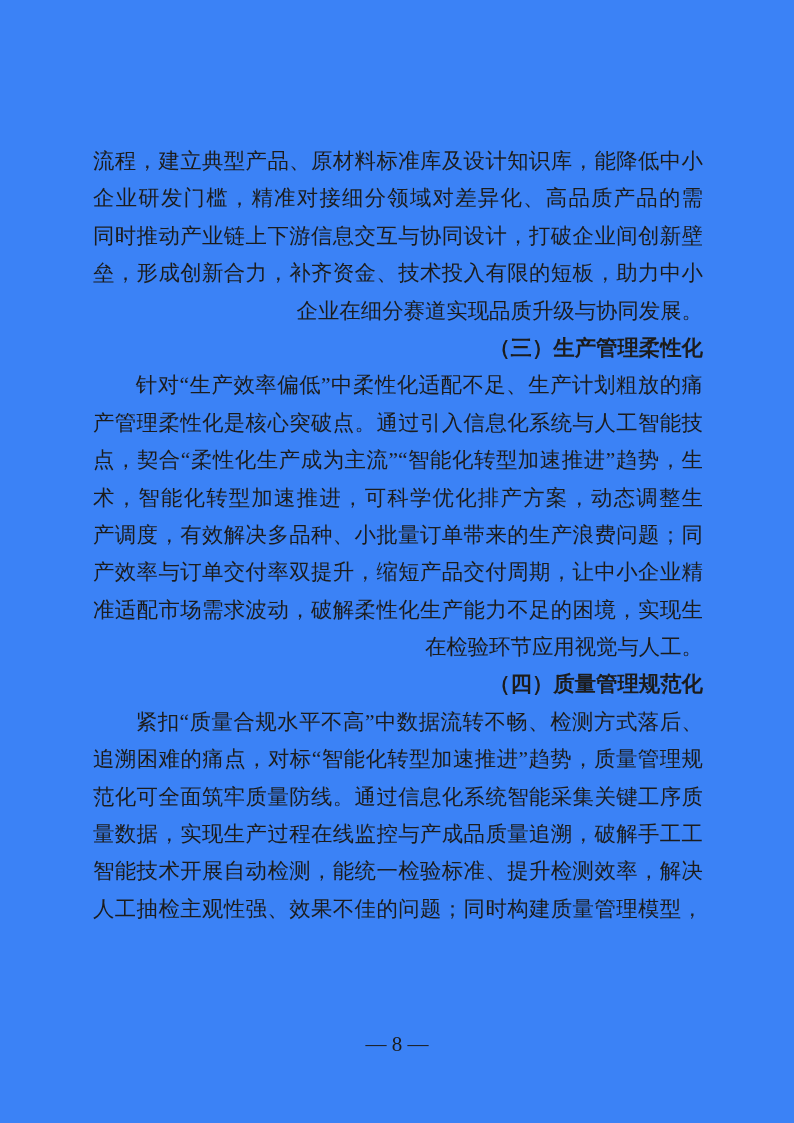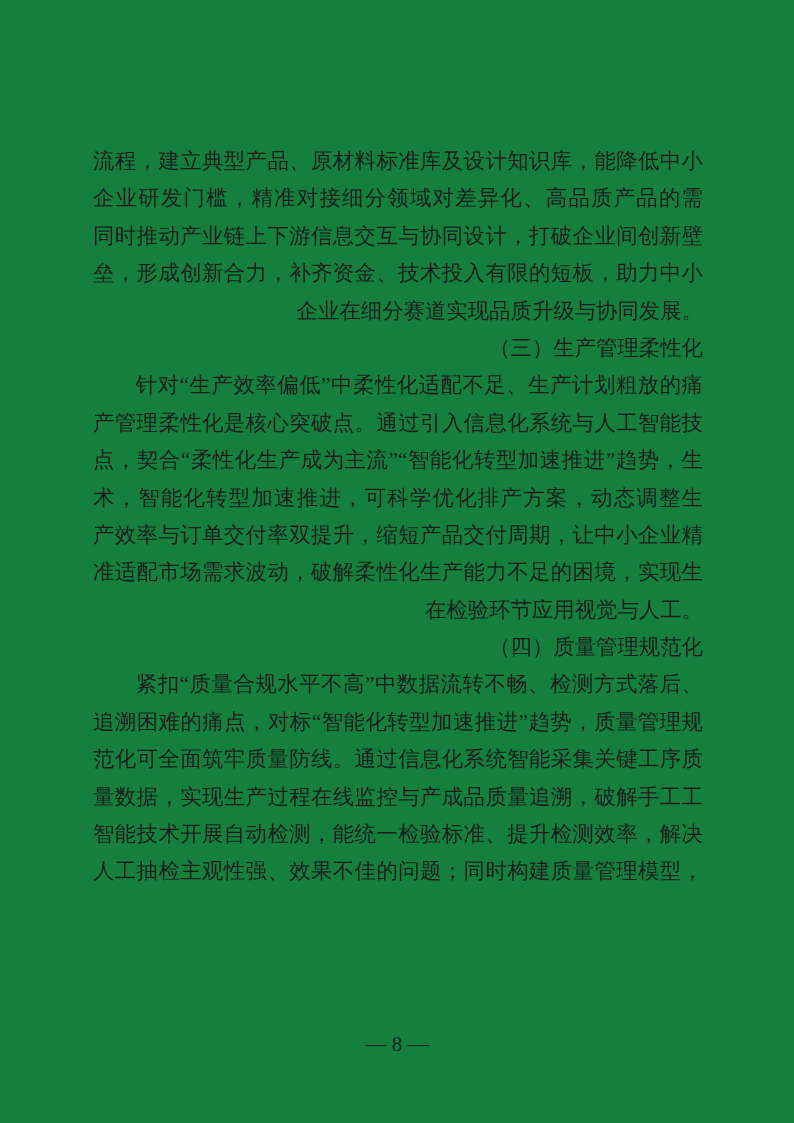--- a/index.html
+++ b/index.html
@@ -4,21 +4,21 @@
 <style>
   html, body {
     margin: 0;
     padding: 0;
     background: #ffffff;
   }
   .page {
     position: relative;
     width: 794px;
     height: 1123px;
-    background: #15803d;
+    background: #3b82f6;
     overflow: hidden;
     font-family: "Liberation Serif", "DejaVu Serif", serif;
     color: #1c1c1c;
   }
   .content {
     position: absolute;
     left: 93px;
     top: 143px;
     width: 610px;
     font-size: 21.4px;
@@ -32,21 +32,21 @@
   }
   .line.j {
     text-align: justify;
     text-align-last: justify;
     text-justify: inter-character;
   }
   .line.indent {
     text-indent: 2em;
   }
   .line.heading {
-    font-weight: normal;
+    font-weight: bold;
   }
   .footer {
     position: absolute;
     left: 0;
     top: 1031px;
     width: 794px;
     text-align: center;
     font-size: 21px;
     line-height: 26px;
     color: #1c1c1c;
@@ -60,20 +60,21 @@
       <div class="line j">流程，建立典型产品、原材料标准库及设计知识库，能降低中小</div>
       <div class="line j">企业研发门槛，精准对接细分领域对差异化、高品质产品的需求；</div>
       <div class="line j">同时推动产业链上下游信息交互与协同设计，打破企业间创新壁</div>
       <div class="line j">垒，形成创新合力，补齐资金、技术投入有限的短板，助力中小</div>
       <div class="line">企业在细分赛道实现品质升级与协同发展。</div>
       <div class="line heading indent">（三）生产管理柔性化</div>
       <div class="line indent j">针对“生产效率偏低”中柔性化适配不足、生产计划粗放的痛</div>
       <div class="line j">产管理柔性化是核心突破点。通过引入信息化系统与人工智能技</div>
       <div class="line j">点，契合“柔性化生产成为主流”“智能化转型加速推进”趋势，生</div>
       <div class="line j">术，智能化转型加速推进，可科学优化排产方案，动态调整生</div>
+      <div class="line j">产调度，有效解决多品种、小批量订单带来的生产浪费问题；同</div>
       <div class="line j">产效率与订单交付率双提升，缩短产品交付周期，让中小企业精</div>
       <div class="line j">准适配市场需求波动，破解柔性化生产能力不足的困境，实现生</div>
       <div class="line">在检验环节应用视觉与人工。</div>
       <div class="line heading indent">（四）质量管理规范化</div>
       <div class="line indent j">紧扣“质量合规水平不高”中数据流转不畅、检测方式落后、</div>
       <div class="line j">追溯困难的痛点，对标“智能化转型加速推进”趋势，质量管理规</div>
       <div class="line j">范化可全面筑牢质量防线。通过信息化系统智能采集关键工序质</div>
       <div class="line j">量数据，实现生产过程在线监控与产成品质量追溯，破解手工工</div>
       <div class="line j">智能技术开展自动检测，能统一检验标准、提升检测效率，解决</div>
       <div class="line j">人工抽检主观性强、效果不佳的问题；同时构建质量管理模型，</div>

